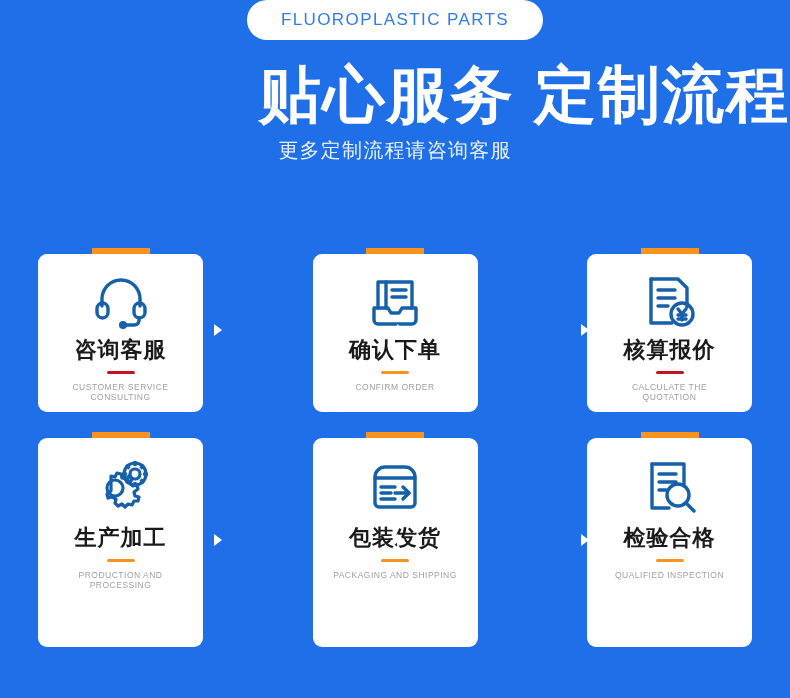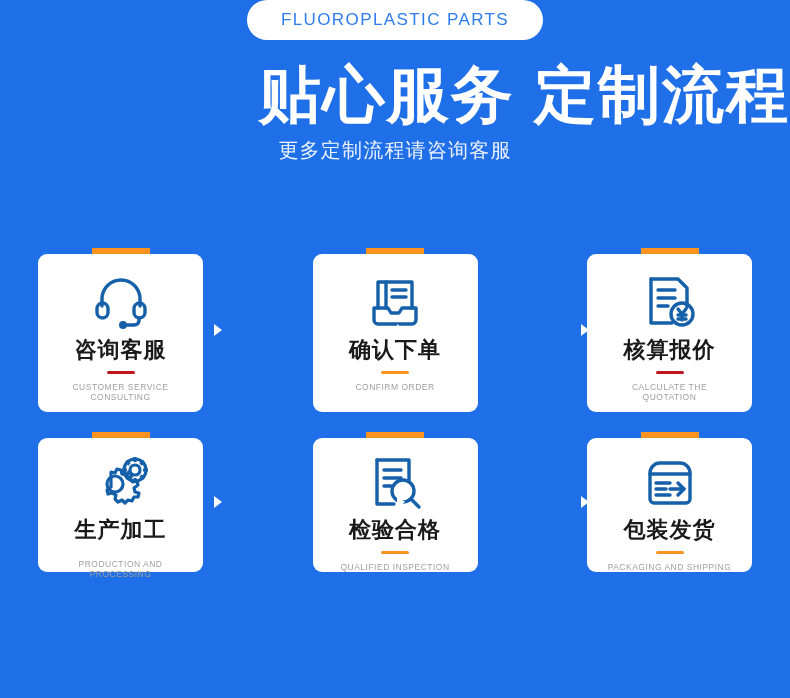--- a/index.html
+++ b/index.html
@@ -79,21 +79,21 @@
     margin-top:6px;
     background:#ffffff;
     border-radius:9px;
     height:158px;
     display:flex;
     flex-direction:column;
     align-items:center;
     justify-content:flex-start;
     padding-top:16px;
   }
-  .row.second .card { height:134px; }
+  .row.second .card { height:209px; }
 
   .icon-box {
     height:62px;
     display:flex;
     align-items:center;
     justify-content:center;
   }
   .row.second .icon-box { height:66px; }
 
   .card-title {
@@ -242,58 +242,58 @@
         <div class="card-title">生产加工</div>
         <div class="divider" style="background:#F7931E"></div>
         <div class="card-caption">PRODUCTION AND PROCESSING</div>
       </div>
     </div>
 
     <div class="card-wrap">
       <div class="tab" style="background: rgb(247, 147, 30);"></div>
       <div class="card">
         <div class="icon-box">
+          <svg width="60" height="52" viewBox="0 0 60 52">
+            <g fill="none" stroke="#1560A8" stroke-width="3.4" stroke-linejoin="round" stroke-linecap="round">
+              <path d="M10 16 A10 10 0 0 1 20 6 H40 A10 10 0 0 1 50 16 V42 A4 4 0 0 1 46 46 H14 A4 4 0 0 1 10 42 Z"></path>
+              <path d="M10 17 H50"></path>
+              <path d="M16 26 H30"></path>
+              <path d="M16 32 H26"></path>
+              <path d="M16 38 H30"></path>
+              <path d="M30 32 H44"></path>
+              <path d="M38 26 L44 32 L38 38"></path>
+            </g>
+          </svg>
+        </div>
+        <div class="card-title">包装发货</div>
+        <div class="divider" style="background:#F7931E"></div>
+        <div class="card-caption">PACKAGING AND SHIPPING</div>
+      </div>
+    </div>
+
+    <div class="card-wrap">
+      <div class="tab" style="background: rgb(247, 147, 30);"></div>
+      <div class="card">
+        <div class="icon-box">
           <svg width="56" height="58" viewBox="0 0 56 58">
             <g fill="none" stroke="#1560A8" stroke-width="3.4" stroke-linejoin="round" stroke-linecap="round">
               <path d="M10 6 H42 V26"></path>
               <path d="M10 6 V50 H27"></path>
               <path d="M17 16 H34"></path>
               <path d="M17 24 H34"></path>
               <path d="M17 32 H24"></path>
               <circle cx="36" cy="37" r="11"></circle>
               <path d="M44 45 L52 53"></path>
             </g>
           </svg>
         </div>
         <div class="card-title">检验合格</div>
         <div class="divider" style="background:#F7931E"></div>
         <div class="card-caption">QUALIFIED INSPECTION</div>
       </div>
     </div>
 
-    <div class="card-wrap">
-      <div class="tab" style="background: rgb(247, 147, 30);"></div>
-      <div class="card">
-        <div class="icon-box">
-          <svg width="60" height="52" viewBox="0 0 60 52">
-            <g fill="none" stroke="#1560A8" stroke-width="3.4" stroke-linejoin="round" stroke-linecap="round">
-              <path d="M10 16 A10 10 0 0 1 20 6 H40 A10 10 0 0 1 50 16 V42 A4 4 0 0 1 46 46 H14 A4 4 0 0 1 10 42 Z"></path>
-              <path d="M10 17 H50"></path>
-              <path d="M16 26 H30"></path>
-              <path d="M16 32 H26"></path>
-              <path d="M16 38 H30"></path>
-              <path d="M30 32 H44"></path>
-              <path d="M38 26 L44 32 L38 38"></path>
-            </g>
-          </svg>
-        </div>
-        <div class="card-title">包装发货</div>
-        <div class="divider" style="background:#F7931E"></div>
-        <div class="card-caption">PACKAGING AND SHIPPING</div>
-      </div>
-    </div>
-
 
     <div class="arrow a1"></div>
     <div class="arrow a2"></div>
     <div class="arrow a3"></div>
   </div>
 </div>
 
 </body></html>

